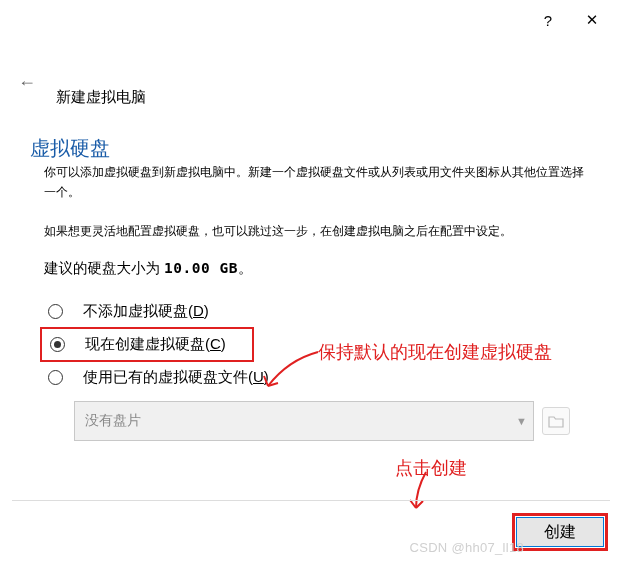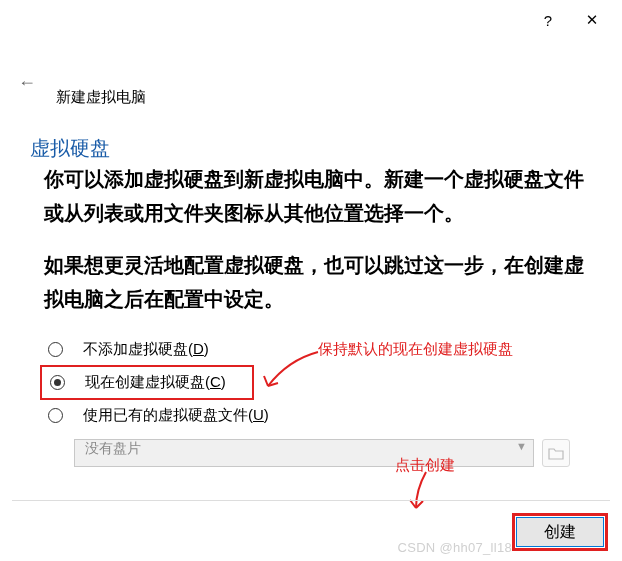--- a/index.html
+++ b/index.html
@@ -49,25 +49,24 @@
     }
     .content {
       padding: 20px 30px 10px 30px;
     }
     .section-title {
       color: #1a5ca8;
       font-size: 20px;
       font-weight: 400;
     }
     .body-text {
-      font-size: 20px;
+      font-size: 12px;
       line-height: 1.7;
       margin-bottom: 18px;
       padding-left: 14px;
-      font-weight: bold;
     }
     .size-line { padding-left: 14px; margin-bottom: 18px; font-size: 14.5px; }
     .size-value { font-family: "Consolas", monospace; font-weight: bold; letter-spacing: 0.5px; }
     .radio-group {
       padding-left: 14px;
     }
     .radio-row {
       display: flex;
       align-items: center;
       gap: 20px;
@@ -89,38 +88,39 @@
       display: flex; align-items: center; justify-content: center;
       flex-shrink: 0;
     }
     .radio-dot {
       width: 7px; height: 7px; border-radius: 50%; background: #333;
     }
     .mnemonic { text-decoration: underline; }
     .annotation {
       position: absolute;
       color: #e02020;
-      font-size: 15px;
+      font-size: 18px;
       pointer-events: none;
     }
     .ann1 { left: 318px; top: 340px; }
     .ann2 { left: 395px; top: 456px; }
     .arrow-svg { position: absolute; pointer-events: none; }
     .dropdown-row {
       margin: 8px 0 0 44px;
       display: flex;
       align-items: center;
       gap: 8px;
     }
     .dropdown {
       flex: 0 0 460px;
-      height: 28px;
+      height: 40px;
       background: #f0f0f0;
       border: 1px solid #c8c8c8;
       display: flex;
+      align-items: center;
       justify-content: space-between;
       padding: 0 6px 0 10px;
       color: #888;
       font-size: 14px;
     }
     .dd-chevron { font-size: 11px; color: #999; }
     .folder-btn {
       width: 28px; height: 28px;
       border: 1px solid #d8d8d8;
       border-radius: 3px;
@@ -155,21 +155,21 @@
     }
     .btn.primary {
       outline: 3px solid #e02020;
       outline-offset: 1px;
       border: 1.5px solid #0078d7;
       background: #e6e6e6;
     }
     .watermark {
       position: absolute;
       bottom: 6px;
-      right: 110px;
+      right: 98px;
       color: #d0d0d0;
       font-size: 13px;
       font-family: sans-serif;
       letter-spacing: 0.3px;
     }
   </style>
 </head>
 <body>
 
 <div class="titlebar">
@@ -181,20 +181,23 @@
   <span class="back-arrow">←</span>
   <span class="wizard-title">新建虚拟电脑</span>
 </div>
 
 <div class="content">
   <div class="section-title">虚拟硬盘</div>
 
   <div class="body-text">你可以添加虚拟硬盘到新虚拟电脑中。新建一个虚拟硬盘文件或从列表或用文件夹图标从其他位置选择一个。</div>
   <div class="body-text">如果想更灵活地配置虚拟硬盘，也可以跳过这一步，在创建虚拟电脑之后在配置中设定。</div>
 
+  <div class="size-line">
+    <span>建议的硬盘大小为 </span><span class="size-value">10.00 GB</span><span>。</span>
+  </div>
 
   <div class="radio-group">
     <label class="radio-row">
       <span class="radio-circle"></span>
       <span><span>不添加虚拟硬盘(</span><span class="mnemonic">D</span><span>)</span></span>
     </label>
     <label class="radio-row boxed">
       <span class="radio-circle">
           <span class="radio-dot"></span>
         </span>

